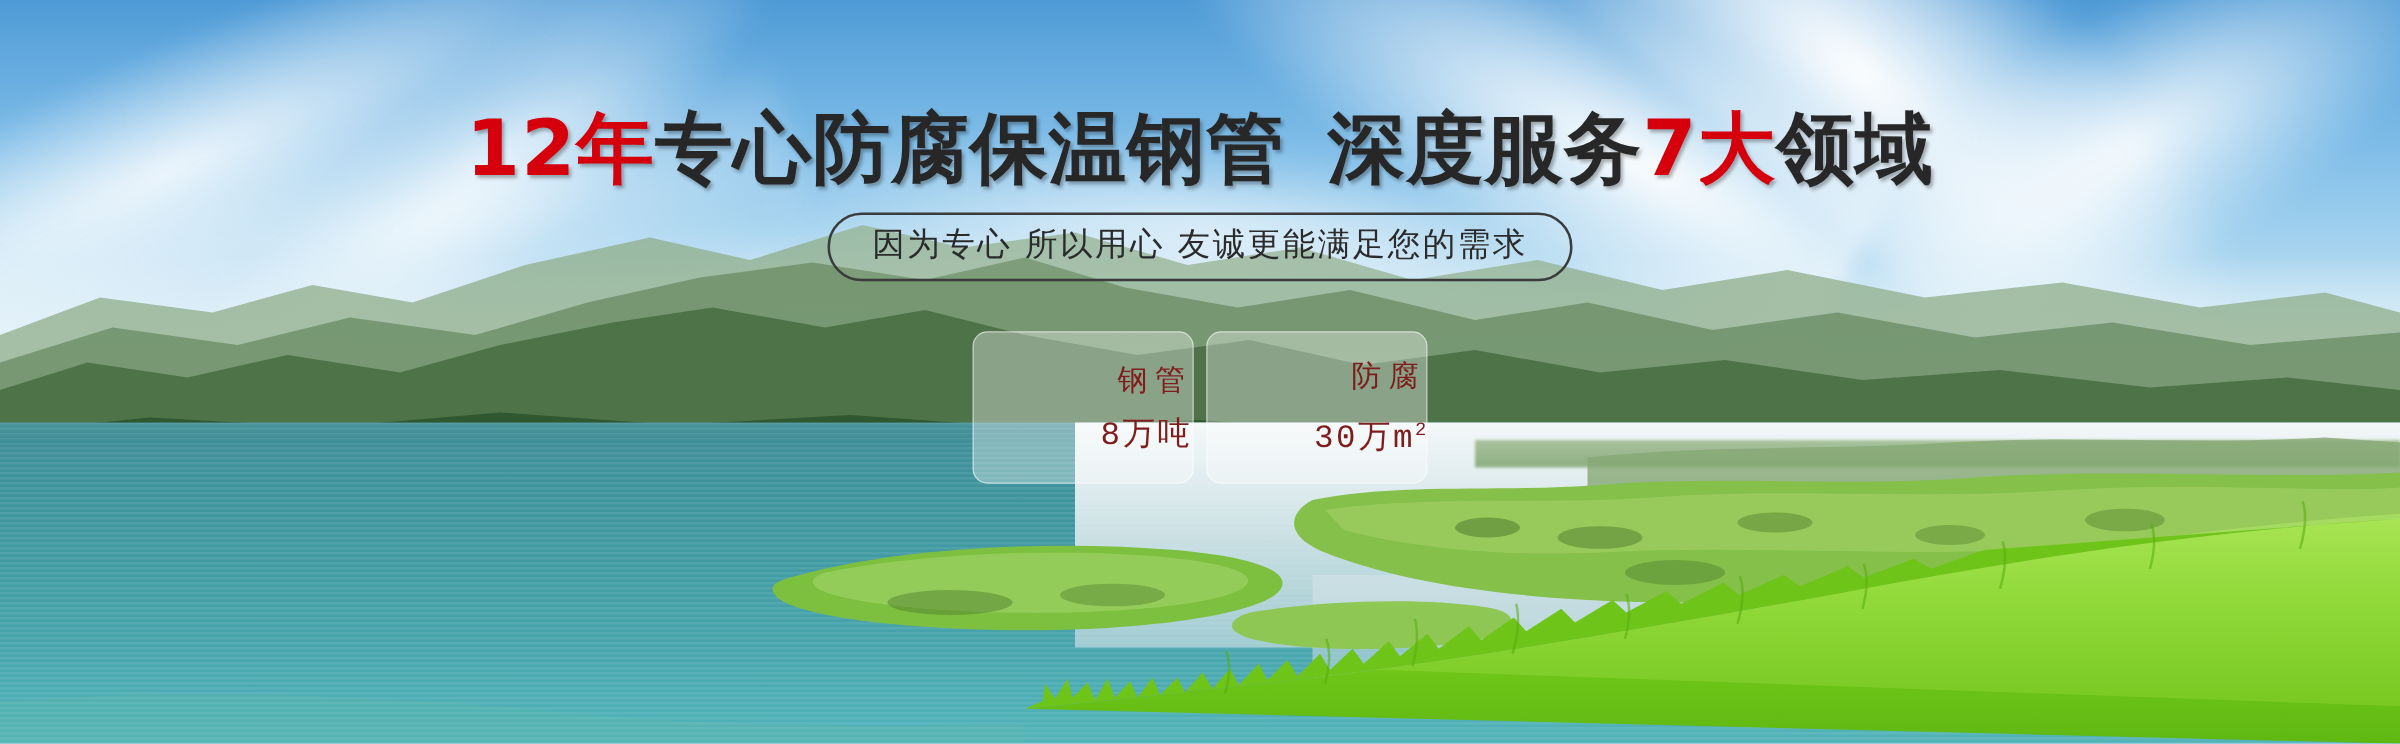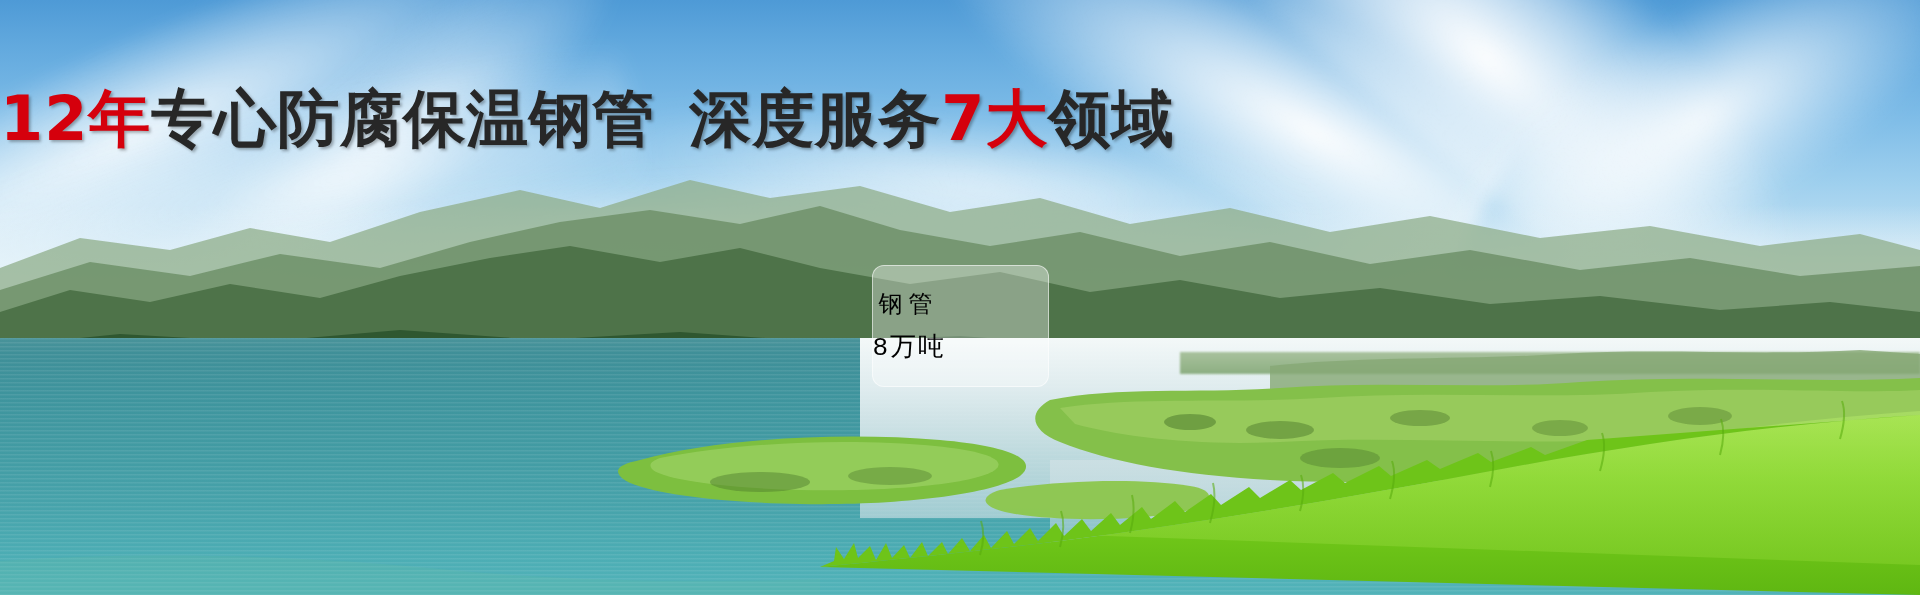--- a/index.html
+++ b/index.html
@@ -113,21 +113,21 @@
   .marsh{position:absolute;left:0;top:330px;width:1920px;height:265px;}
   .marsh svg{display:block;}
 
   
   .grass{position:absolute;left:0;bottom:0;width:1920px;height:240px;}
   .grass svg{display:block;}
 
   
   .headline{
     position:absolute;left:0;top:84px;width:1920px;
-    text-align:left;
+    text-align:center;
     font-family:"DejaVu Sans","Liberation Sans",sans-serif;
     font-weight:700;
     font-size:62px;
     line-height:70px;
     letter-spacing:1px;
     white-space:nowrap;
     text-shadow:2px 2px 3px rgba(0,0,0,.30);
   }
   .headline .dark{color:#272727;}
   .headline .red{color:#d5000c;}
@@ -156,22 +156,22 @@
     position:absolute;left:0;top:265px;width:1920px;
     display:flex;justify-content:center;align-items:flex-start;
     gap:10px;
   }
   .card{
     width:175px;height:120px;
     border-radius:12px;
     border:1px solid rgba(255,255,255,.55);
     background:rgba(255,255,255,.34);
     display:flex;flex-direction:column;
-    align-items:flex-start;justify-content:center;
-    color:#000000;
+    align-items:flex-end;justify-content:center;
+    color:#7f1d1d;
     font-family:"DejaVu Sans","Liberation Sans",sans-serif;
   }
   .card .label{
     font-size:24px;line-height:30px;letter-spacing:6px;
     padding-left:6px;margin-bottom:14px;
   }
   .card .value{
     font-size:26px;line-height:30px;letter-spacing:2px;font-family:Liberation Mono, monospace;
   }
   .card .value sup{font-size:15px;vertical-align:super;letter-spacing:0;}
@@ -286,25 +286,32 @@
       </g>
 
       <path d="M0,206 C140,196 300,200 440,214 C560,226 700,228 820,224 L820,240 L0,240 Z" fill="#6fc3a0" opacity="0.18"></path>
     </svg>
   </div>
 
   <div class="headline">
     <span class="red">12年</span><span class="dark">专心防腐保温钢管</span><span class="gap"></span><span class="dark">深度服务</span><span class="red">7大</span><span class="dark">领域</span>
   </div>
 
+  <div class="subtitle-wrap">
+    <div class="subtitle">因为专心 所以用心 友诚更能满足您的需求</div>
+  </div>
 
   <div class="cards">
 
     <div class="card">
       <div class="label">钢管</div>
       <div class="value"><span>8万吨</span></div>
     </div>
 
+    <div class="card">
+      <div class="label">防腐</div>
+      <div class="value"><span>30万m</span><sup>2</sup></div>
+    </div>
 
 
   </div>
 
 </div>
 
 </body></html>

